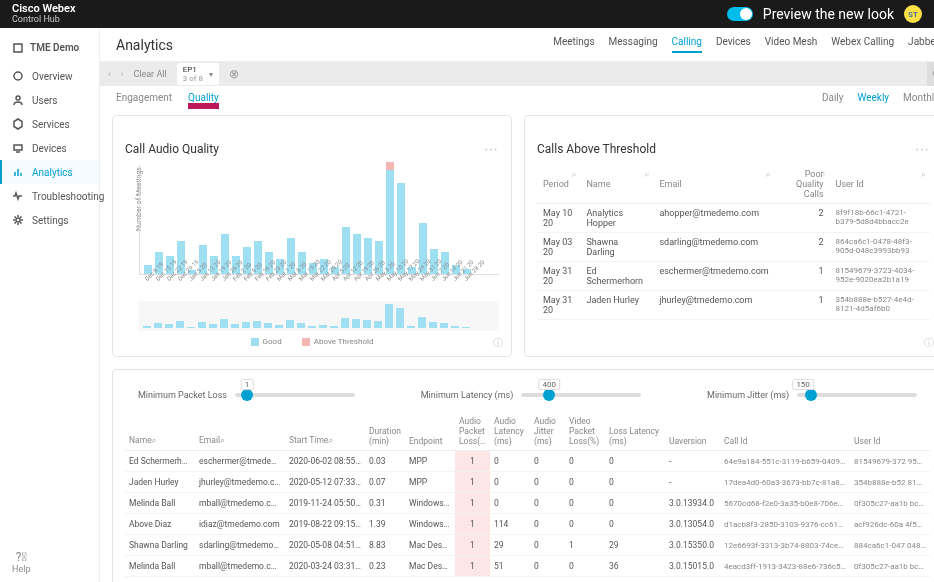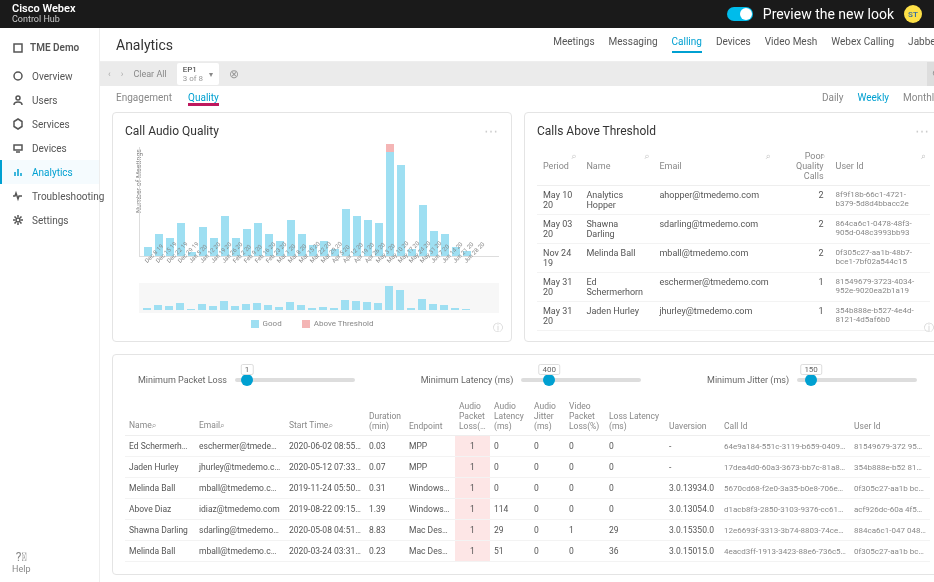--- a/index.html
+++ b/index.html
@@ -24,26 +24,26 @@
 .page-head { display: flex; align-items: center; justify-content: space-between; padding: 8px 16px; border-bottom: 1px solid #eee; }
 .page-head h1 { font-size: 14px; font-weight: 400; }
 .tabs { display: flex; gap: 14px; font-size: 10px; color: #555; }
 .tabs span { cursor: pointer; padding-bottom: 4px; }
 .tabs span.active { color: #00a0d1; border-bottom: 2px solid #00a0d1; }
 .filterbar { background: #ebebeb; height: 24px; display: flex; align-items: center; padding: 0 8px; gap: 10px; font-size: 9px; color: #888; }
 .chip { background: #fff; border-radius: 2px; padding: 2px 6px; display: flex; align-items: center; gap: 6px; font-size: 8px; }
 .subtabs { display: flex; justify-content: space-between; padding: 6px 16px; font-size: 10px; }
 .subtabs-left { display: flex; gap: 16px; }
 .subtabs-left span { cursor: pointer; color: #888; }
-.subtabs-left span.active { color: #00a0d1; border-bottom: 3px solid #be185d; }
+.subtabs-left span.active { color: #00a0d1; border-bottom: 6px solid #be185d; }
 .subtabs-right { display: flex; gap: 14px; color: #888; }
 .subtabs-right span.active { color: #00a0d1; }
 .cards { display: flex; gap: 12px; padding: 0 12px; }
 .card { border: 1px solid #e4e4e4; border-radius: 4px; padding: 10px 12px; background: #fff; position: relative; }
-.card-title { font-size: 12px; margin-bottom: 8px; display: flex; justify-content: space-between; align-items: center; }
+.card-title { font-size: 12px; margin-bottom: 8px; display: flex; justify-content: space-between; align-items: center; margin-top: 15px; }
 .card .dots { color: #ccc; font-size: 14px; letter-spacing: 1px; }
 .chart-card { flex: 0 0 400px; }
 .table-card { flex: 1; }
 .chart-area { height: 110px; display: flex; align-items: flex-end; gap: 3px; border-left: 1px solid #ddd; border-bottom: 1px solid #ddd; padding-left: 4px; position: relative; }
 .ylabel { position: absolute; left: -18px; top: 30px; transform: rotate(-90deg); font-size: 7px; color: #888; white-space: nowrap; }
 .bar { width: 8px; background: #9edff2; position: relative; }
 .bar .cap { position: absolute; top: -3px; left: 0; right: 0; height: 3px; background: #f4b5b5; }
 .xlabels { display: flex; gap: 3px; padding-left: 4px; margin-top: 2px; }
 .xlabels span { width: 8px; font-size: 6px; color: #888; transform: rotate(-45deg); transform-origin: top left; white-space: nowrap; height: 20px; }
 .mini-chart { height: 30px; display: flex; align-items: flex-end; gap: 3px; background: #f7f7f7; padding: 3px 4px; margin-top: 4px; }
@@ -341,27 +341,20 @@
                 <td style="font-size:8px;color:#888">8f9f18b-66c1-4721-b379-5d8d4bbacc2e</td>
               </tr>
               <tr>
                 <td>May 03 20</td>
                 <td>Shawna Darling</td>
                 <td>sdarling@tmedemo.com</td>
                 <td style="text-align:right">2</td>
                 <td style="font-size:8px;color:#888">864ca6c1-0478-48f3-905d-048c3993bb93</td>
               </tr>
               <tr>
-                <td>Nov 24 19</td>
-                <td>Melinda Ball</td>
-                <td>mball@tmedemo.com</td>
-                <td style="text-align:right">2</td>
-                <td style="font-size:8px;color:#888">0f305c27-aa1b-48b7-bce1-7bf02a544c15</td>
-              </tr>
-              <tr>
                 <td>May 31 20</td>
                 <td>Ed Schermerhorn</td>
                 <td>eschermer@tmedemo.com</td>
                 <td style="text-align:right">1</td>
                 <td style="font-size:8px;color:#888">81549679-3723-4034-952e-9020ea2b1a19</td>
               </tr>
               <tr>
                 <td>May 31 20</td>
                 <td>Jaden Hurley</td>
                 <td>jhurley@tmedemo.com</td>
@@ -387,21 +380,21 @@
           <span>Minimum Latency (ms)</span>
           <div class="slider">
             <div class="thumb" style="left:22px"></div>
             <div class="val" style="left:28px">400</div>
           </div>
         </div>
         <div class="slider-group">
           <span>Minimum Jitter (ms)</span>
           <div class="slider">
             <div class="thumb" style="left:8px"></div>
-            <div class="val" style="left:14px">150</div>
+            <div class="val" style="left:6px">150</div>
           </div>
         </div>
       </div>
       <div style="overflow-x:auto">
         <table class="details-tbl" id="details-tbl">
             <colgroup>
               <col style="width:70px">
               <col style="width:90px">
               <col style="width:80px">
               <col style="width:40px">

